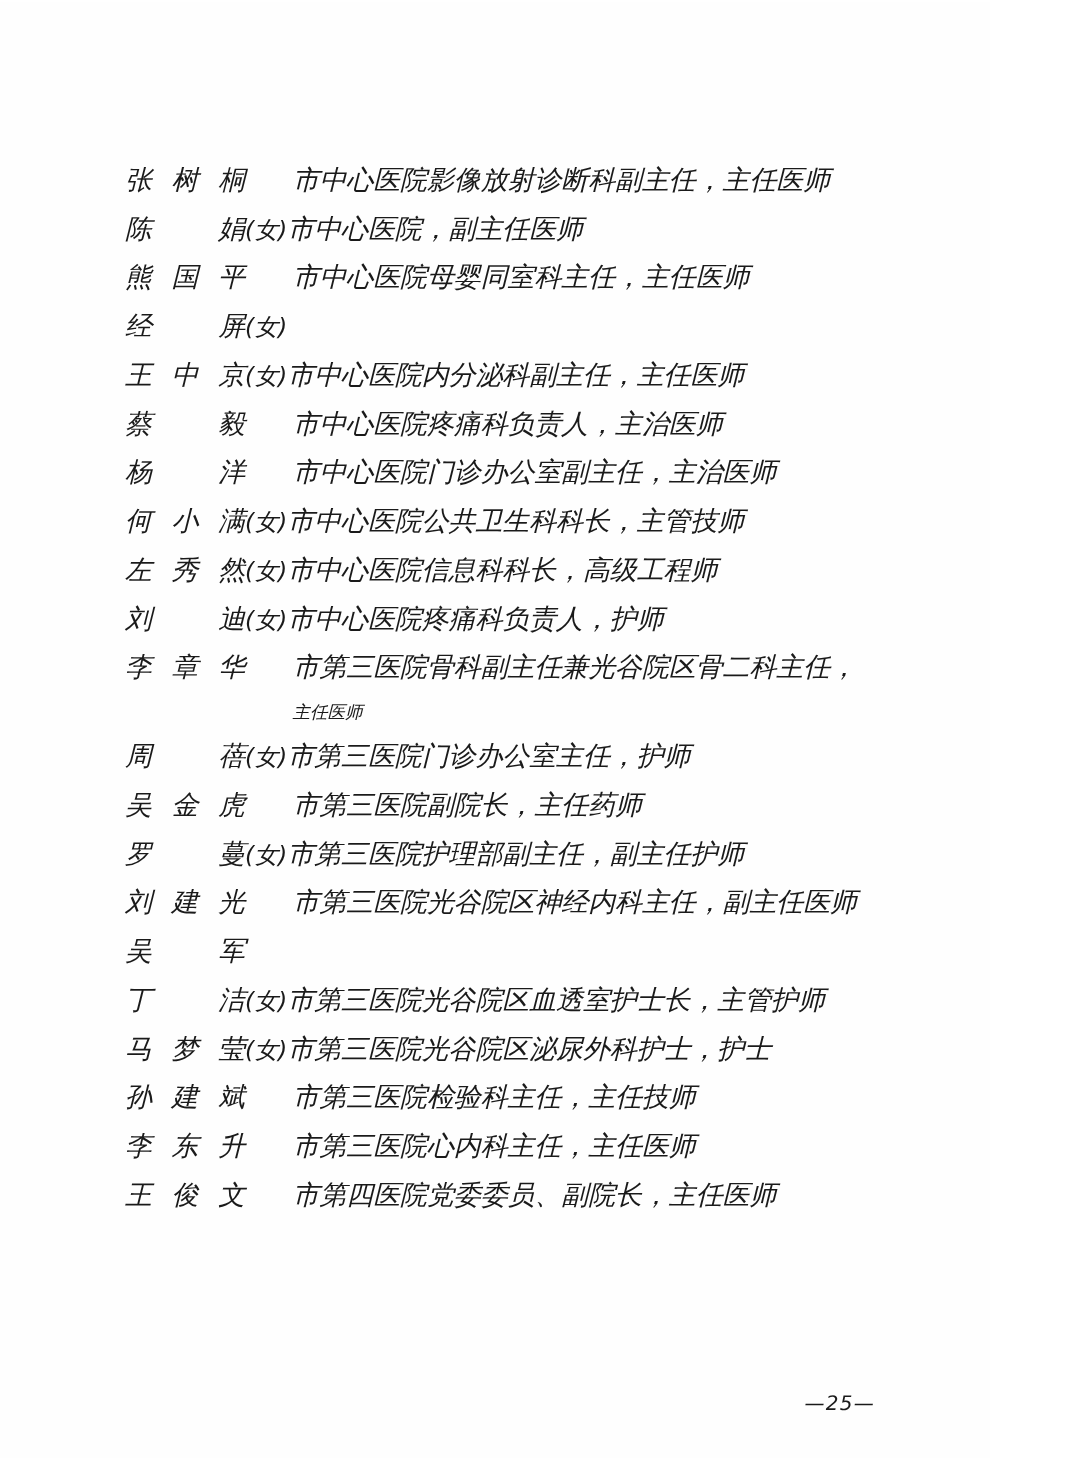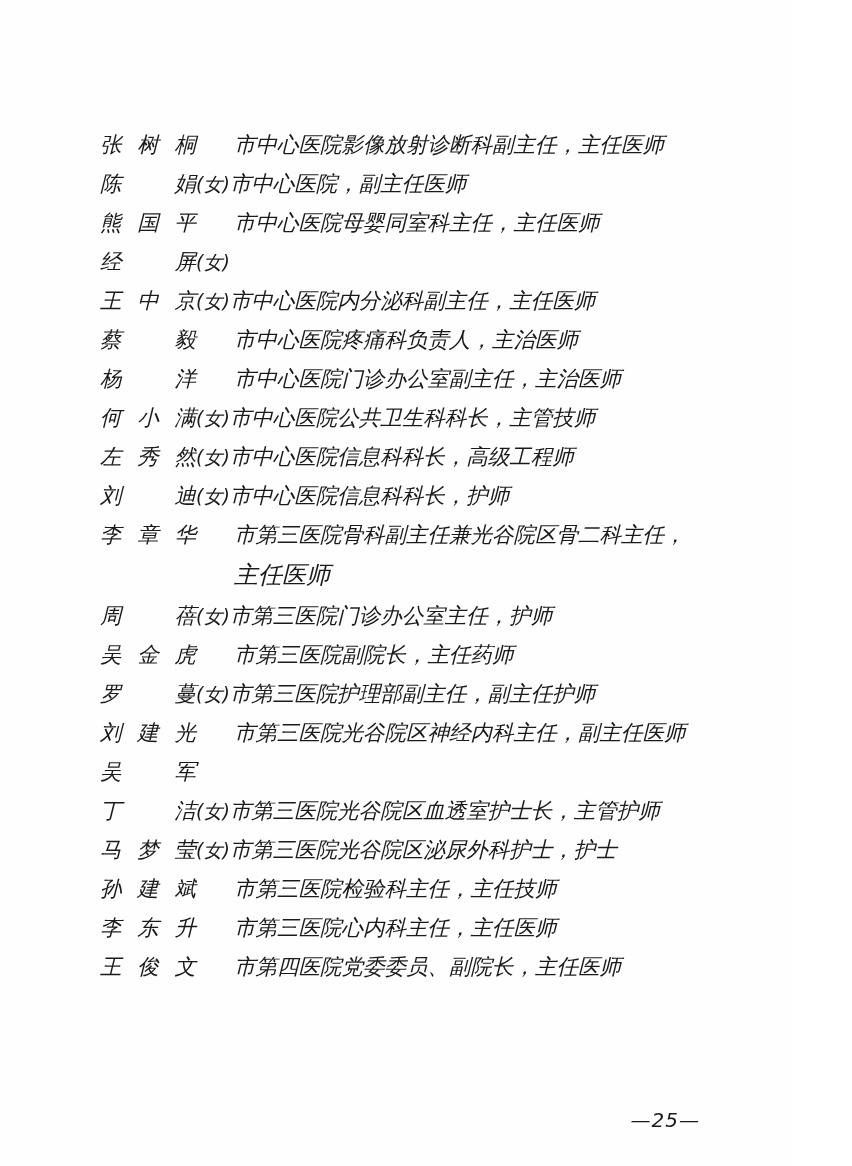--- a/index.html
+++ b/index.html
@@ -54,50 +54,50 @@
   .desc {
     display: inline-block;
     flex: 1 1 auto;
   }
   
   .pad {
     display: inline-block;
     flex: 0 0 38px;
   }
   .cont-line {
-    font-size: 24px;
+    font-size: 14px;
     line-height: 1.0;
     margin-top: 15px;
     margin-bottom: 17.5px;
     padding-left: 134px;
     white-space: pre;
   }
   .page-number {
     position: absolute;
     right: 92px;
     bottom: 36px;
-    font-size: 20px;
+    font-size: 16px;
     letter-spacing: 1px;
   }
 </style>
 </head>
 <body>
 
 <div class="page">
   <div class="content">
       <div class="entry"><span class="name">张树桐</span><span class="pad"></span><span class="desc">市中心医院影像放射诊断科副主任，主任医师</span></div>
       <div class="entry"><span class="name">陈　娟</span><span class="gender">(女)</span><span class="desc">市中心医院，副主任医师</span></div>
       <div class="entry"><span class="name">熊国平</span><span class="pad"></span><span class="desc">市中心医院母婴同室科主任，主任医师</span></div>
       <div class="entry"><span class="name">经　屏</span><span class="gender">(女)</span></div>
       <div class="entry"><span class="name">王中京</span><span class="gender">(女)</span><span class="desc">市中心医院内分泌科副主任，主任医师</span></div>
       <div class="entry"><span class="name">蔡　毅</span><span class="pad"></span><span class="desc">市中心医院疼痛科负责人，主治医师</span></div>
       <div class="entry"><span class="name">杨　洋</span><span class="pad"></span><span class="desc">市中心医院门诊办公室副主任，主治医师</span></div>
       <div class="entry"><span class="name">何小满</span><span class="gender">(女)</span><span class="desc">市中心医院公共卫生科科长，主管技师</span></div>
       <div class="entry"><span class="name">左秀然</span><span class="gender">(女)</span><span class="desc">市中心医院信息科科长，高级工程师</span></div>
-      <div class="entry"><span class="name">刘　迪</span><span class="gender">(女)</span><span class="desc">市中心医院信息科科长，护师</span></div>
+      <div class="entry"><span class="name">刘　迪</span><span class="gender">(女)</span><span class="desc">市中心医院疼痛科负责人，护师</span></div>
       <div class="entry"><span class="name">李章华</span><span class="pad"></span><span class="desc">市第三医院骨科副主任兼光谷院区骨二科主任，</span></div>
       <div class="cont-line">主任医师</div>
       <div class="entry"><span class="name">周　蓓</span><span class="gender">(女)</span><span class="desc">市第三医院门诊办公室主任，护师</span></div>
       <div class="entry"><span class="name">吴金虎</span><span class="pad"></span><span class="desc">市第三医院副院长，主任药师</span></div>
       <div class="entry"><span class="name">罗　蔓</span><span class="gender">(女)</span><span class="desc">市第三医院护理部副主任，副主任护师</span></div>
       <div class="entry"><span class="name">刘建光</span><span class="pad"></span><span class="desc">市第三医院光谷院区神经内科主任，副主任医师</span></div>
       <div class="entry"><span class="name">吴　军</span><span class="pad"></span></div>
       <div class="entry"><span class="name">丁　洁</span><span class="gender">(女)</span><span class="desc">市第三医院光谷院区血透室护士长，主管护师</span></div>
       <div class="entry"><span class="name">马梦莹</span><span class="gender">(女)</span><span class="desc">市第三医院光谷院区泌尿外科护士，护士</span></div>
       <div class="entry"><span class="name">孙建斌</span><span class="pad"></span><span class="desc">市第三医院检验科主任，主任技师</span></div>

